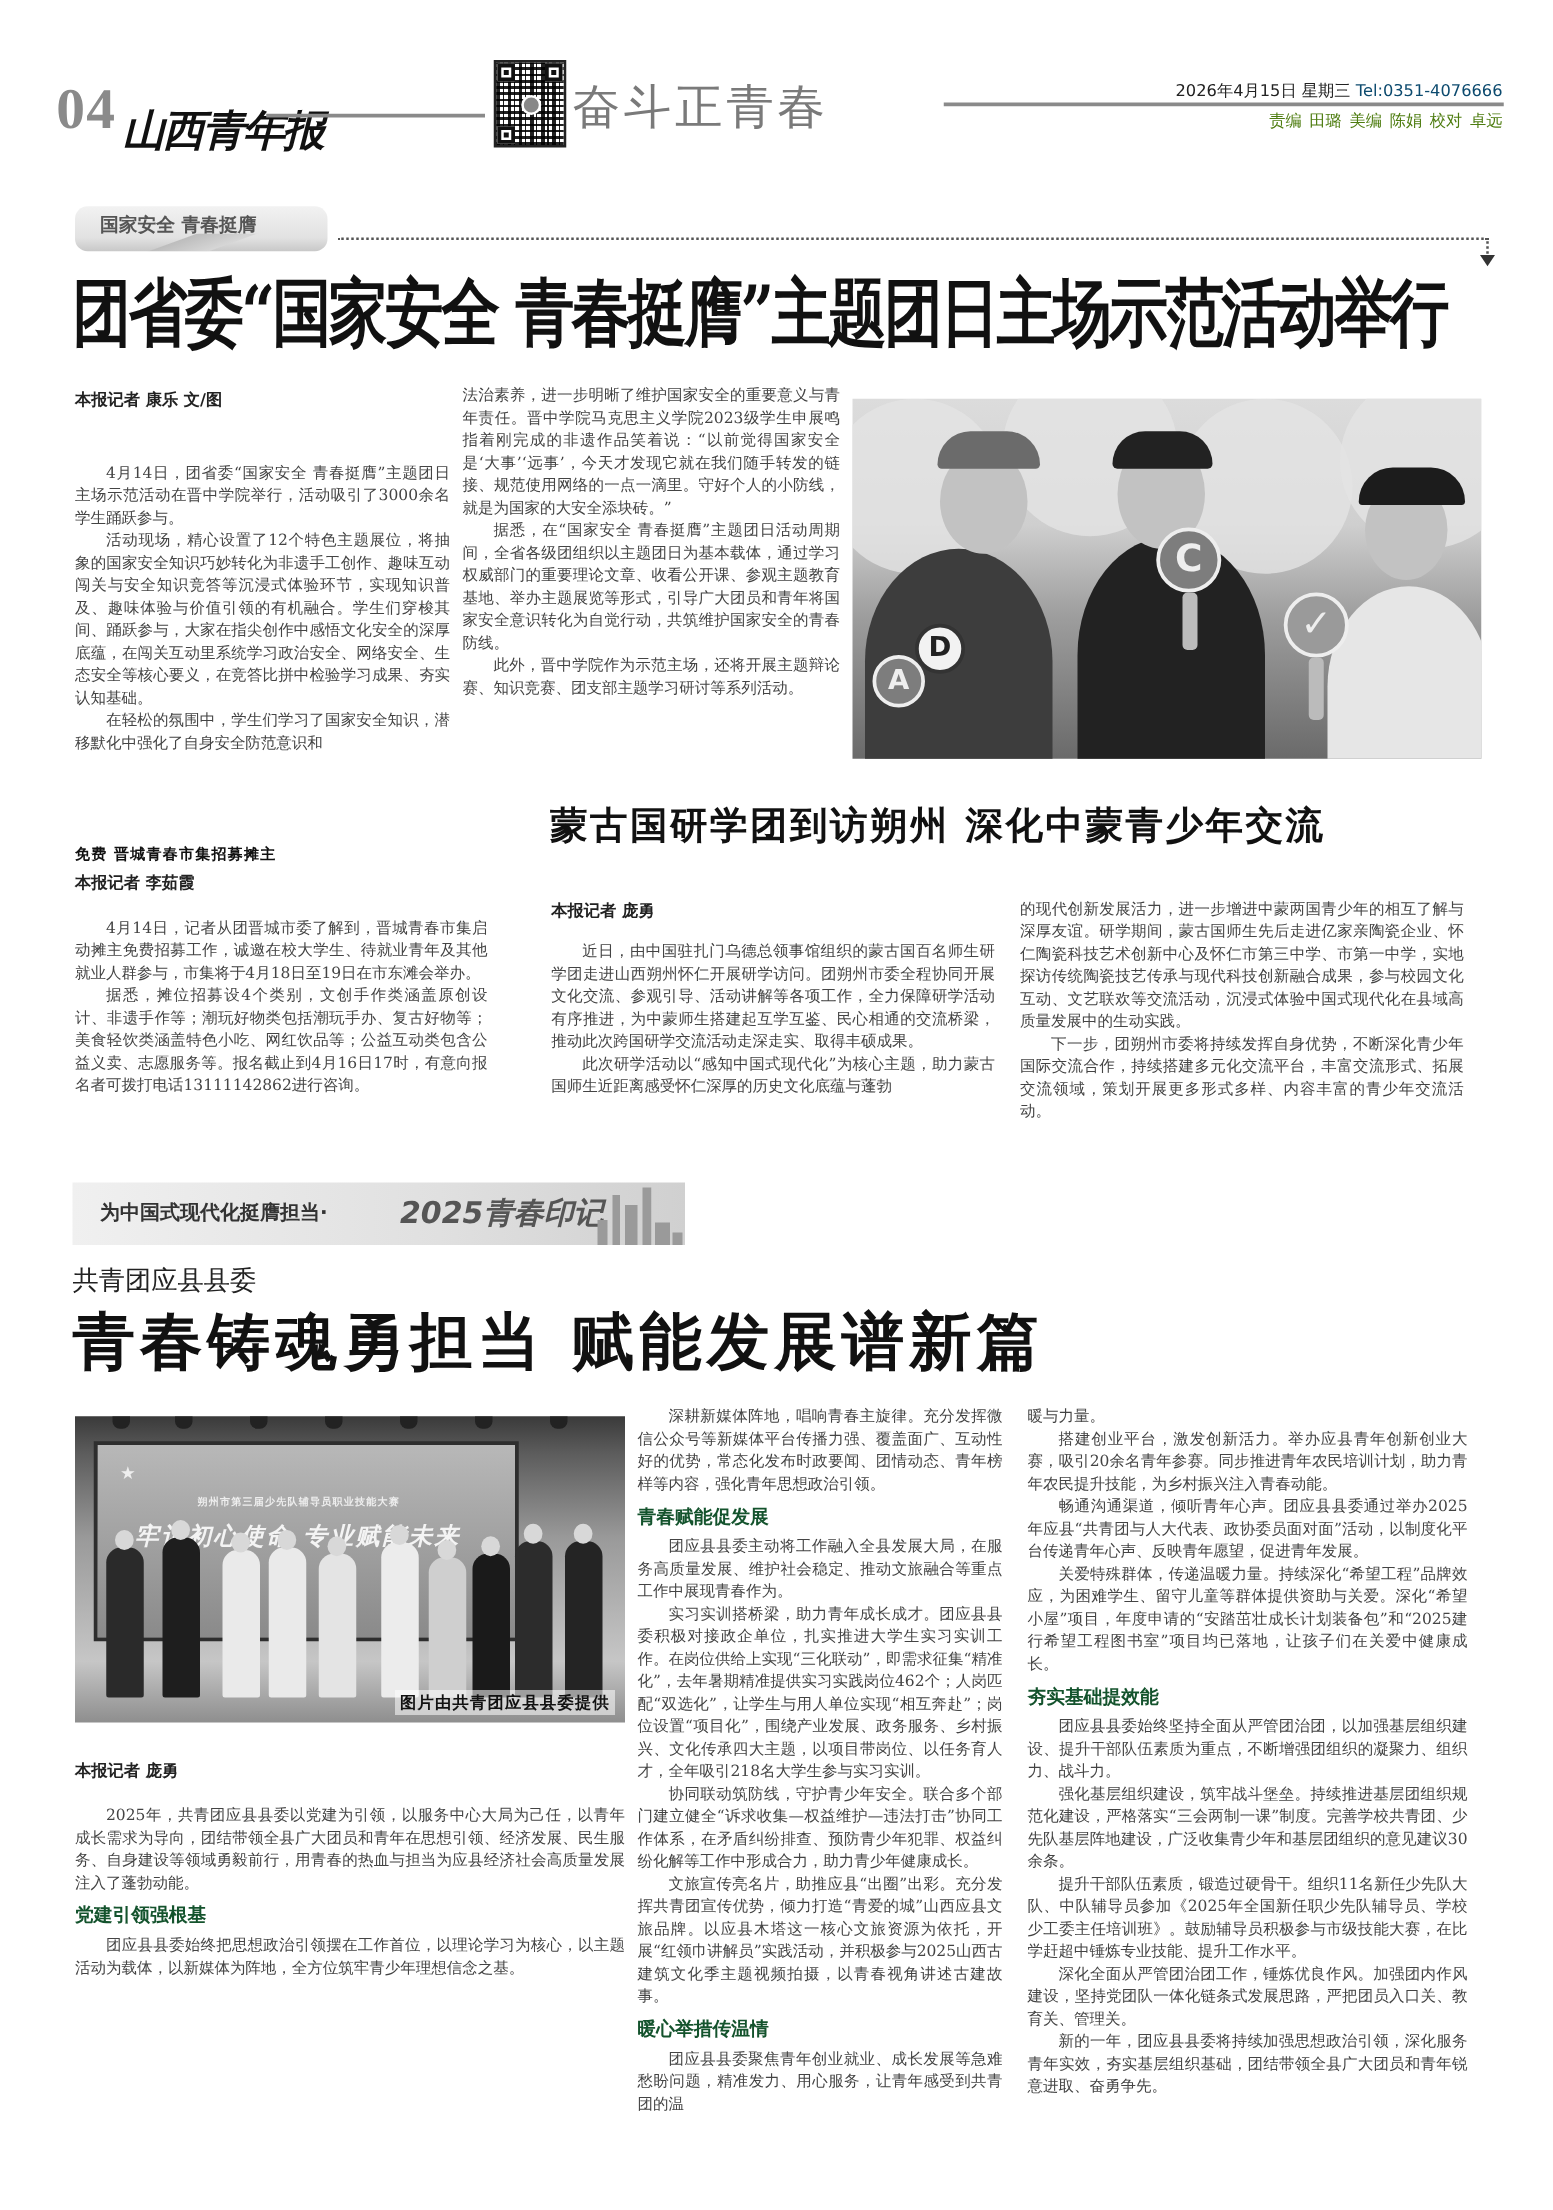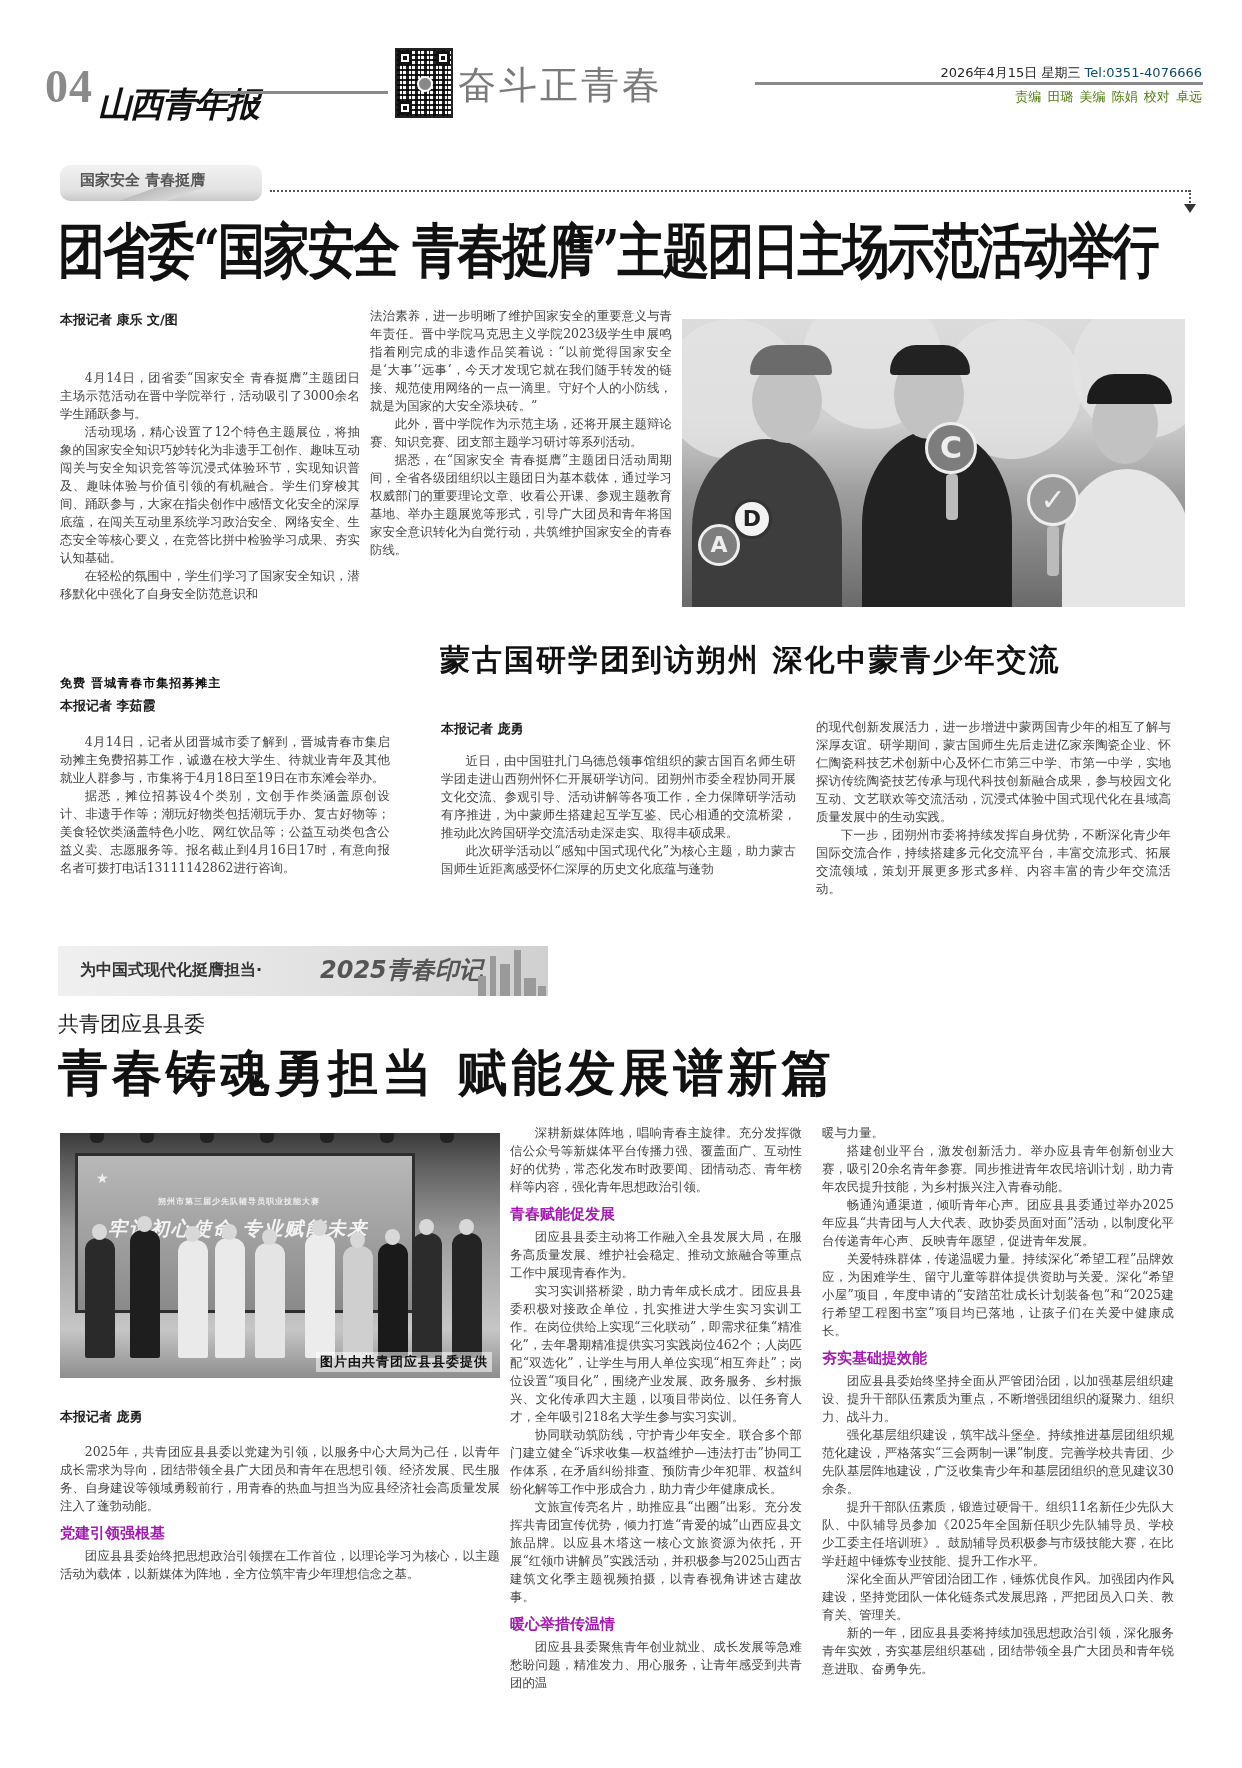--- a/index.html
+++ b/index.html
@@ -32,21 +32,21 @@
   .dotted-rule { position: absolute; left: 270px; top: 190px; width: 920px; border-top: 2px dotted #555; }
   .dotted-down { position: absolute; left: 1189px; top: 190px; height: 16px; border-left: 2px dotted #555; }
   .arrow-down { position: absolute; left: 1184px; top: 204px; width: 0; height: 0; border-left: 6px solid transparent; border-right: 6px solid transparent; border-top: 9px solid #333; }
 
   .headline-main { position: absolute; left: 58px; top: 212px; font-family: "DejaVu Serif", serif; font-weight: bold; font-size: 47px; color: #111; letter-spacing: -2px; transform: scaleY(1.25); transform-origin: top left; white-space: nowrap; }
 
   .byline { position: absolute; font-family: "DejaVu Sans", sans-serif; font-weight: bold; font-size: 13px; color: #222; }
   .col { position: absolute; font-family: "DejaVu Serif", serif; font-size: 12.4px; line-height: 18px; color: #444; text-align: justify; }
   .col p { text-indent: 2em; }
   .col p.noindent { text-indent: 0; }
-  .col h4 { font-family: Liberation Serif, serif; font-weight: bold; font-size: 15px; color: #a21caf; margin: 8px 0 4px; line-height: 20px; }
+  .col h4 { font-family: Liberation Serif, serif; font-weight: bold; font-size: 15px; color: #14532d; margin: 8px 0 4px; line-height: 20px; }
 
   
   .photo-top { position: absolute; left: 682px; top: 319px; width: 503px; height: 288px; overflow: hidden;
     background: linear-gradient(180deg,#dcdcdc 0%,#cfcfcf 35%,#9e9e9e 60%,#6a6a6a 100%); }
   .photo-top .tree { position: absolute; top: 0; width: 140px; height: 140px; border-radius: 50%; background: #e4e4e4; opacity: .8; }
   .person { position: absolute; border-radius: 50% 50% 10px 10px; }
   .head { position: absolute; border-radius: 50%; background: #c2c2c2; }
   .paddle { position: absolute; border-radius: 50%; background: #7d7d7d; border: 3px solid #eee; color: #eee; font-family: "DejaVu Sans", sans-serif; font-weight: bold; text-align: center; }
   .paddle-handle { position: absolute; width: 12px; background: #bbb; border-radius: 4px; }
 
@@ -101,22 +101,22 @@
 <div class="headline-main">团省委“国家安全 青春挺膺”主题团日主场示范活动举行</div>
 
 <div class="byline" style="left:60px;top:311px;">本报记者 康乐 文/图</div>
 <div class="col" style="left:60px;top:343px;width:300px;margin-top:26px;">
   <p>4月14日，团省委“国家安全 青春挺膺”主题团日主场示范活动在晋中学院举行，活动吸引了3000余名学生踊跃参与。</p>
   <p>活动现场，精心设置了12个特色主题展位，将抽象的国家安全知识巧妙转化为非遗手工创作、趣味互动闯关与安全知识竞答等沉浸式体验环节，实现知识普及、趣味体验与价值引领的有机融合。学生们穿梭其间、踊跃参与，大家在指尖创作中感悟文化安全的深厚底蕴，在闯关互动里系统学习政治安全、网络安全、生态安全等核心要义，在竞答比拼中检验学习成果、夯实认知基础。</p>
   <p>在轻松的氛围中，学生们学习了国家安全知识，潜移默化中强化了自身安全防范意识和</p>
 </div>
 <div class="col" style="left:370px;top:307px;width:302px;">
   <p class="noindent">法治素养，进一步明晰了维护国家安全的重要意义与青年责任。晋中学院马克思主义学院2023级学生申展鸣指着刚完成的非遗作品笑着说：“以前觉得国家安全是‘大事’‘远事’，今天才发现它就在我们随手转发的链接、规范使用网络的一点一滴里。守好个人的小防线，就是为国家的大安全添块砖。”</p>
+  <p>据悉，在“国家安全 青春挺膺”主题团日活动周期间，全省各级团组织以主题团日为基本载体，通过学习权威部门的重要理论文章、收看公开课、参观主题教育基地、举办主题展览等形式，引导广大团员和青年将国家安全意识转化为自觉行动，共筑维护国家安全的青春防线。</p>
   <p>此外，晋中学院作为示范主场，还将开展主题辩论赛、知识竞赛、团支部主题学习研讨等系列活动。</p>
-  <p>据悉，在“国家安全 青春挺膺”主题团日活动周期间，全省各级团组织以主题团日为基本载体，通过学习权威部门的重要理论文章、收看公开课、参观主题教育基地、举办主题展览等形式，引导广大团员和青年将国家安全意识转化为自觉行动，共筑维护国家安全的青春防线。</p>
 </div>
 
 <div class="photo-top">
   <div class="tree" style="left:-20px;"></div>
     <div class="tree" style="left:120px;top:-30px;"></div>
   <div class="tree" style="left:260px;"></div>
     <div class="tree" style="left:390px;top:-20px;"></div>
   <div class="person" style="left:10px;top:120px;width:150px;height:180px;background:#3d3d3d;"></div>
   <div class="head" style="left:70px;top:40px;width:70px;height:84px;"></div>
   <div style="position:absolute;left:68px;top:26px;width:82px;height:30px;background:#6b6b6b;border-radius:30px 30px 4px 4px;"></div>

